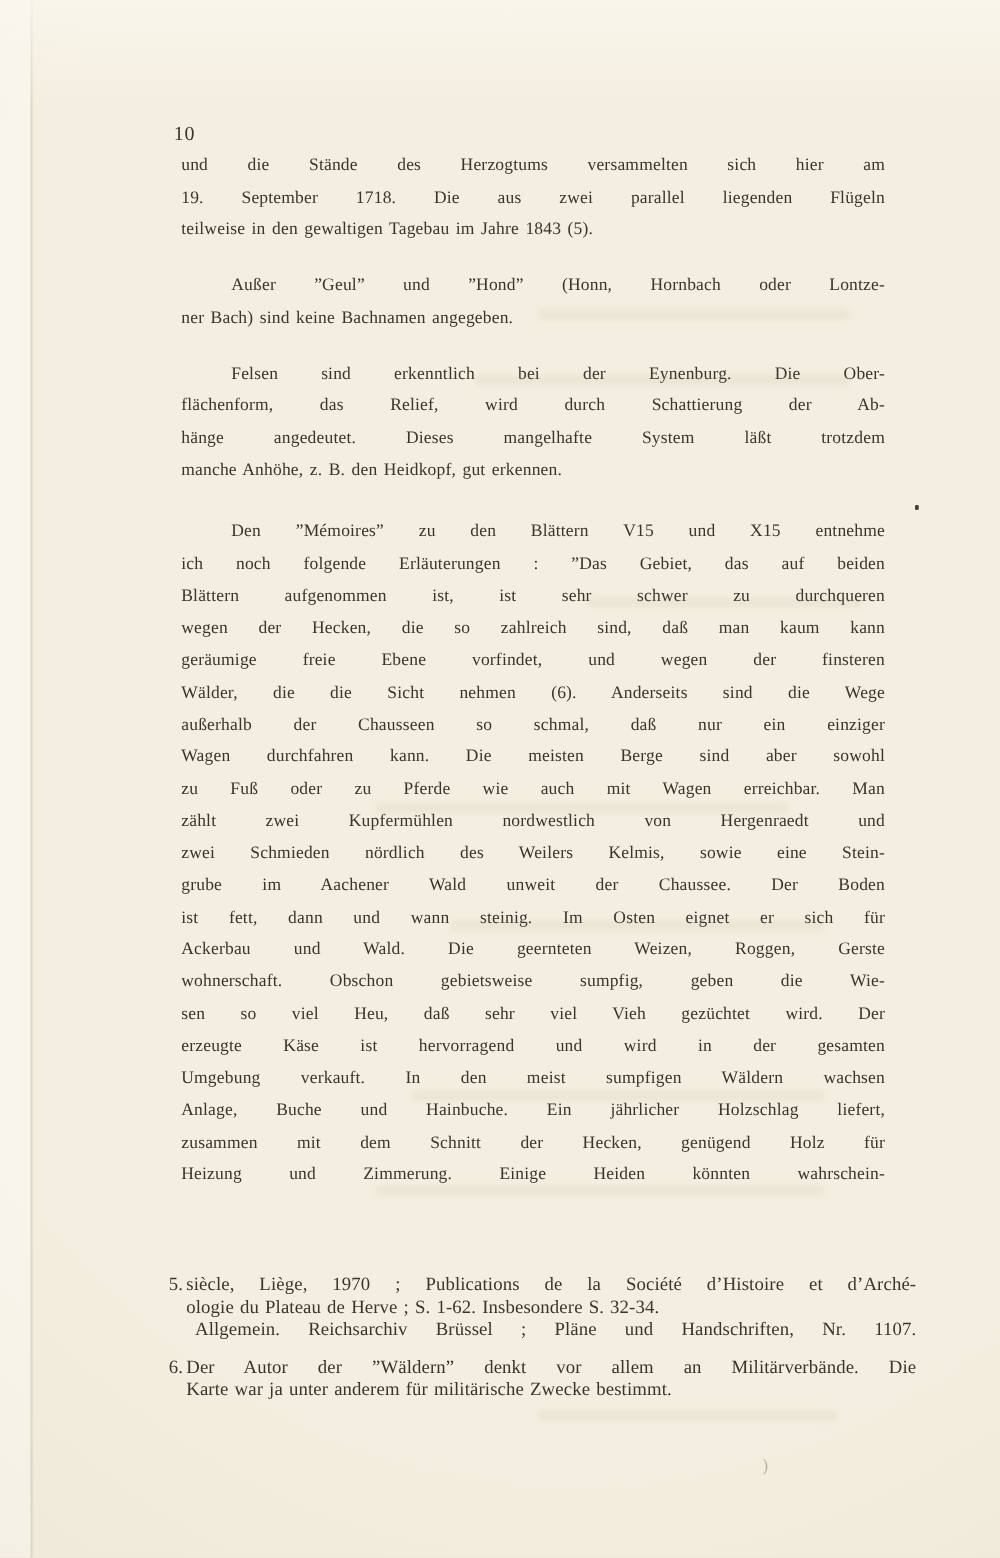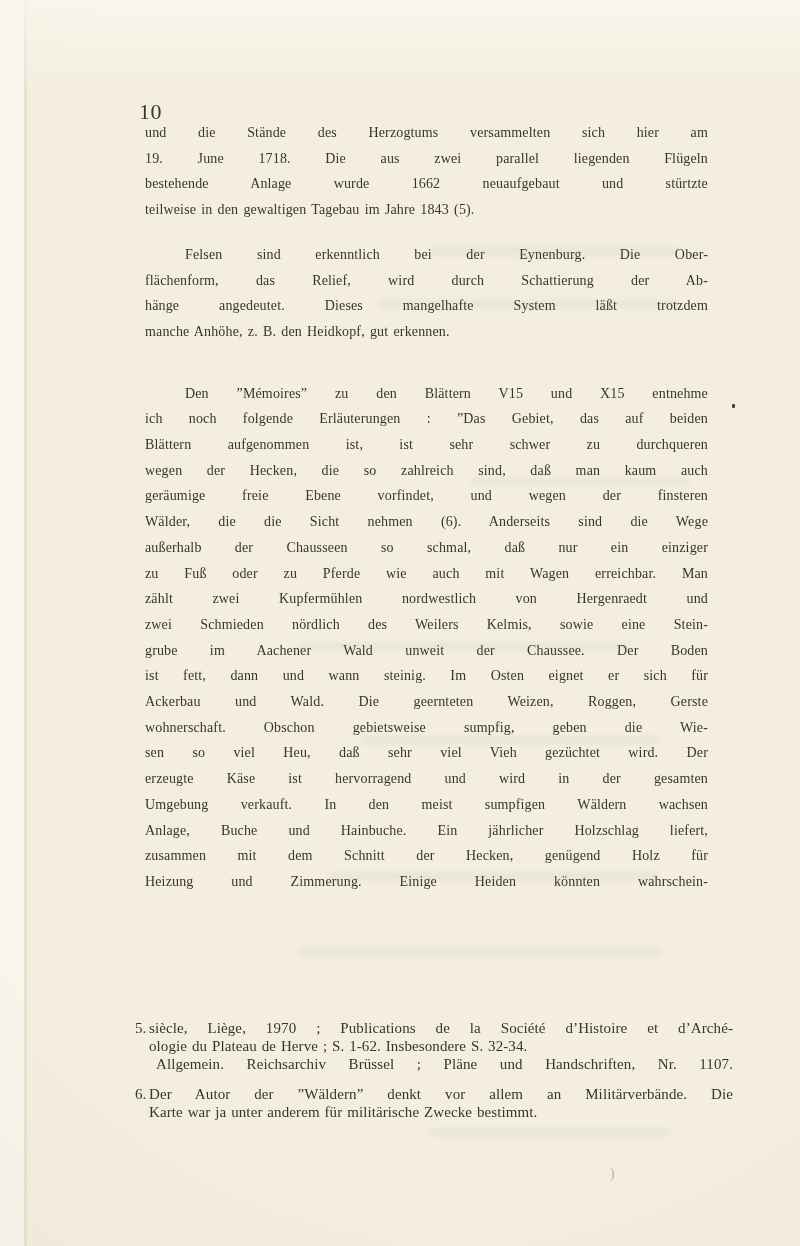--- a/index.html
+++ b/index.html
@@ -13,30 +13,30 @@
   #page{
     position:absolute;inset:0;
     background:
       linear-gradient(180deg, rgba(250,247,238,.8) 0px, rgba(250,247,238,0) 90px),
       radial-gradient(130% 95% at 58% 42%, rgba(255,255,255,0) 55%, rgba(203,192,165,.22) 100%),
       linear-gradient(90deg, #f8f5ec 0px, #f8f5ec 24px, #ddd5c2 25px, #f3eedf 27px, #f3eedf 100%);
     color:#3a352c;
   }
   #page-number{
     position:absolute;left:139px;top:99px;
-    font-size:22px;letter-spacing:.5px;
+    font-size:16px;letter-spacing:.5px;
   }
   #main-text{
     position:absolute;left:145px;top:120px;width:563px;
     font-size:14px;line-height:25.7px;
     letter-spacing:.15px;word-spacing:1.5px;
   }
   .para{margin:0;}
   .para:not(:first-child){margin-top:19px;}
-  .para:last-child{margin-top:36px;}
+  .para:last-child{margin-top:24px;}
   .para.indent .line:first-child{text-indent:40px;}
   .line{
     text-align:justify;text-align-last:justify;
     white-space:normal;
   }
   .line.no-j{text-align-last:left;}
   #footnotes{
     position:absolute;left:135px;top:1020px;width:598px;
     font-size:15px;line-height:17.8px;
     letter-spacing:.1px;word-spacing:1px;
@@ -74,38 +74,42 @@
 </style>
 </head>
 <body>
 
 <div id="page">
   <div id="page-number">10</div>
 
   <div id="main-text">
       <div class="para">
         <div class="line">und die Stände des Herzogtums versammelten sich hier am</div>
-        <div class="line">19. June 1718. Die aus zwei parallel liegenden Flügeln</div>
-        <div class="line">bestehende Anlage wurde 1662 neuaufgebaut und stürtzte</div>
+        <div class="line">19. September 1718. Die aus zwei parallel liegenden Flügeln</div>
         <div class="line no-j">teilweise in den gewaltigen Tagebau im Jahre 1843 (5).</div>
+      </div>
+      <div class="para indent">
+        <div class="line">Außer ”Geul” und ”Hond” (Honn, Hornbach oder Lontze-</div>
+        <div class="line no-j">ner Bach) sind keine Bachnamen angegeben.</div>
       </div>
       <div class="para indent">
         <div class="line">Felsen sind erkenntlich bei der Eynenburg. Die Ober-</div>
         <div class="line">flächenform, das Relief, wird durch Schattierung der Ab-</div>
         <div class="line">hänge angedeutet. Dieses mangelhafte System läßt trotzdem</div>
         <div class="line no-j">manche Anhöhe, z. B. den Heidkopf, gut erkennen.</div>
       </div>
       <div class="para indent">
         <div class="line">Den ”Mémoires” zu den Blättern V15 und X15 entnehme</div>
         <div class="line">ich noch folgende Erläuterungen : ”Das Gebiet, das auf beiden</div>
         <div class="line">Blättern aufgenommen ist, ist sehr schwer zu durchqueren</div>
-        <div class="line">wegen der Hecken, die so zahlreich sind, daß man kaum auch</div>
+        <div class="line">wegen der Hecken, die so zahlreich sind, daß man kaum kann</div>
         <div class="line">geräumige freie Ebene vorfindet, und wegen der finsteren</div>
         <div class="line">Wälder, die die Sicht nehmen (6). Anderseits sind die Wege</div>
         <div class="line">außerhalb der Chausseen so schmal, daß nur ein einziger</div>
+        <div class="line">Wagen durchfahren kann. Die meisten Berge sind aber sowohl</div>
         <div class="line">zu Fuß oder zu Pferde wie auch mit Wagen erreichbar. Man</div>
         <div class="line">zählt zwei Kupfermühlen nordwestlich von Hergenraedt und</div>
         <div class="line">zwei Schmieden nördlich des Weilers Kelmis, sowie eine Stein-</div>
         <div class="line">grube im Aachener Wald unweit der Chaussee. Der Boden</div>
         <div class="line">ist fett, dann und wann steinig. Im Osten eignet er sich für</div>
         <div class="line">Ackerbau und Wald. Die geernteten Weizen, Roggen, Gerste</div>
         <div class="line">wohnerschaft. Obschon gebietsweise sumpfig, geben die Wie-</div>
         <div class="line">sen so viel Heu, daß sehr viel Vieh gezüchtet wird. Der</div>
         <div class="line">erzeugte Käse ist hervorragend und wird in der gesamten</div>
         <div class="line">Umgebung verkauft. In den meist sumpfigen Wäldern wachsen</div>

